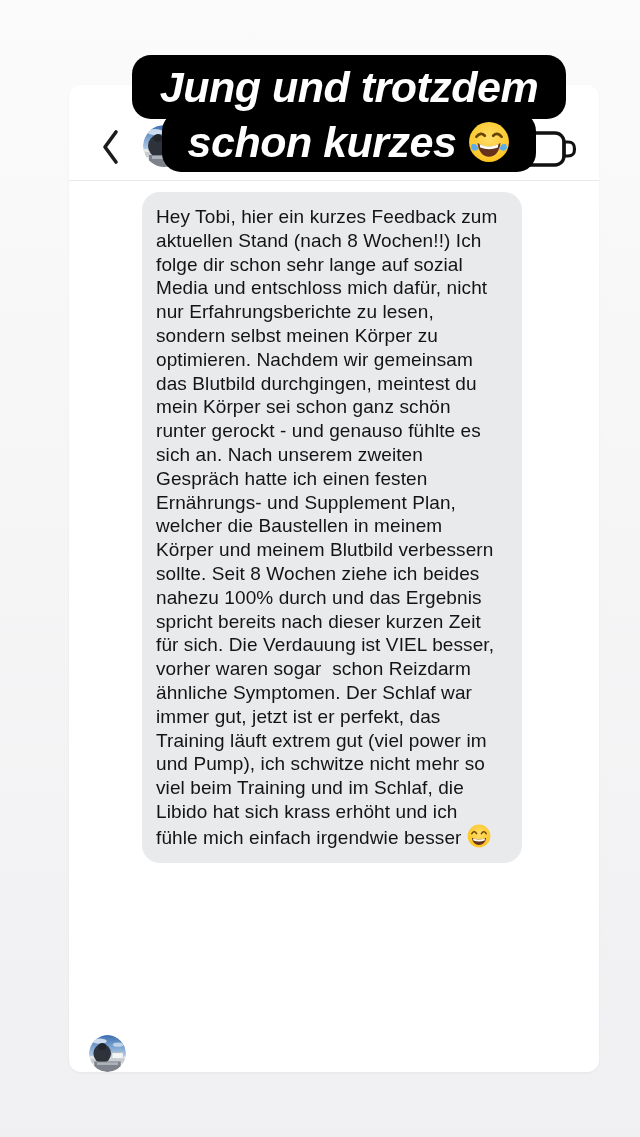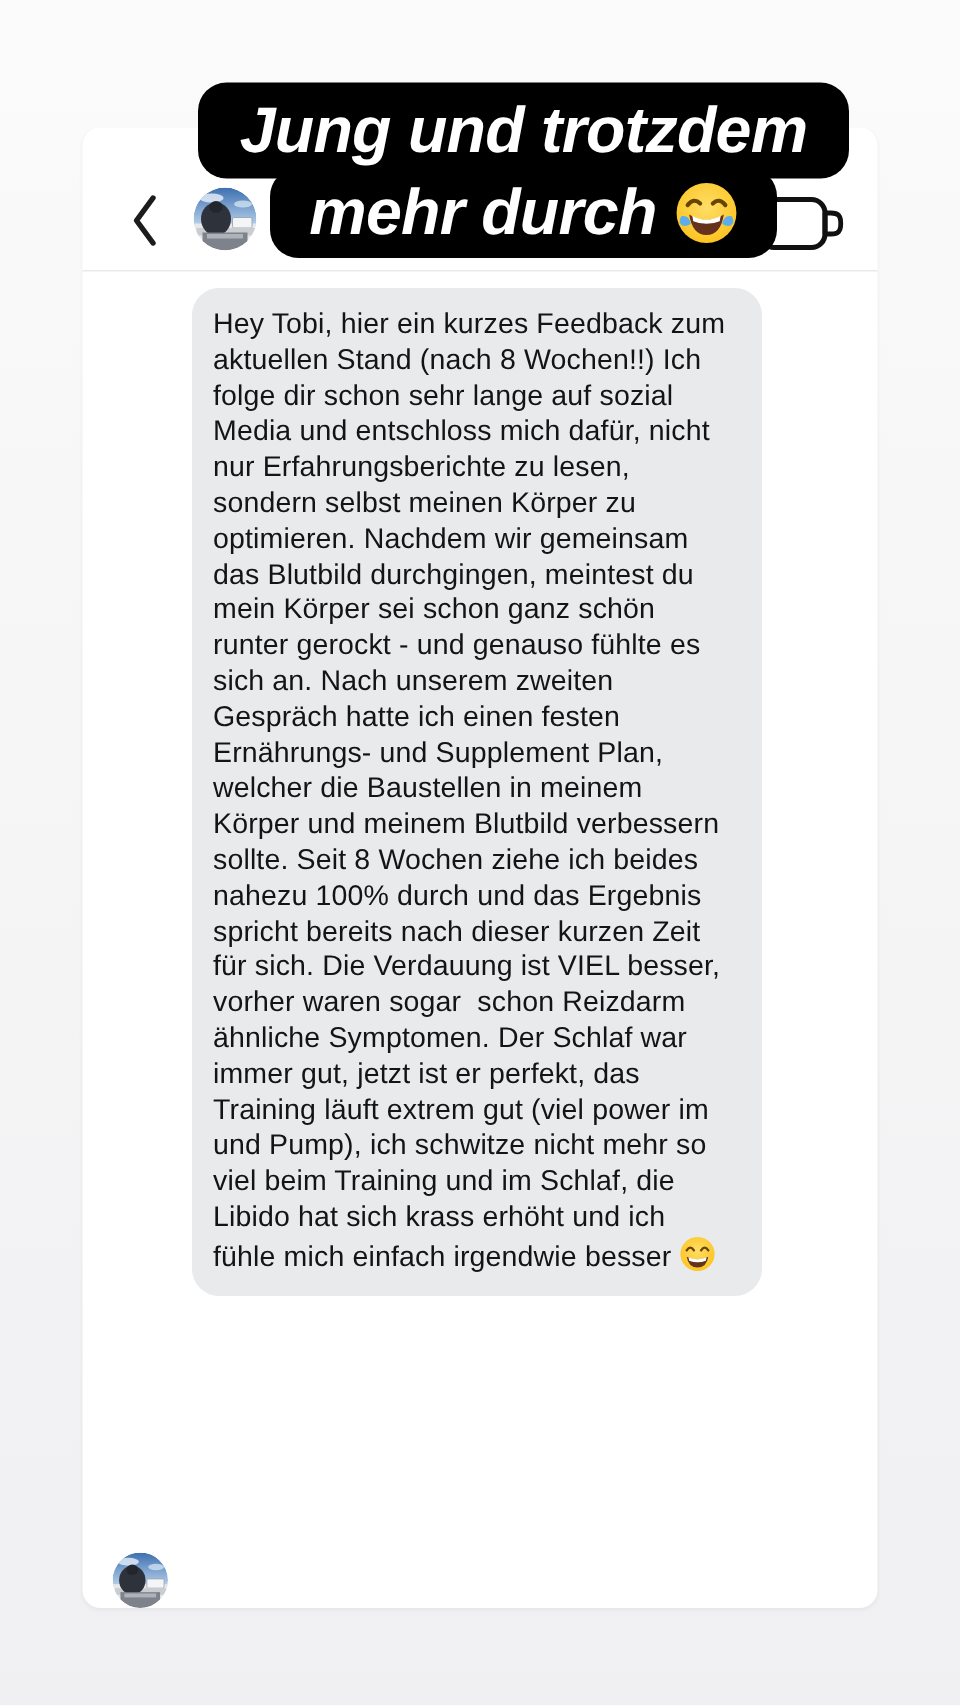--- a/index.html
+++ b/index.html
@@ -6,21 +6,21 @@
   html,body { width:640px; height:1137px; }
   body { font-family:"Liberation Sans", sans-serif; overflow:hidden; }
 
   .story {
     position:relative; width:640px; height:1137px;
     background:linear-gradient(180deg,#fcfbfc 0%, #f7f6f7 40%, #f0eff1 100%);
   }
 
   
   .chat-card {
-    position:absolute; left:55px; top:85px; width:530px; height:987px;
+    position:absolute; left:69px; top:85px; width:530px; height:987px;
     background:#ffffff; border-radius:12px;
     box-shadow:0 1px 3px rgba(0,0,0,0.05);
   }
   .chat-header { position:relative; width:100%; height:96px; border-bottom:1px solid #e9e9e9; }
   .back-btn { position:absolute; left:32px; top:44px; width:18px; height:36px; }
   .hdr-avatar { position:absolute; left:74px; top:40px; width:42px; height:42px; border-radius:50%; overflow:hidden; }
   .video-btn { position:absolute; left:450px; top:45px; width:58px; height:38px; }
 
   .messages { padding:11px 0 0 73px; }
   .bubble {
@@ -180,20 +180,20 @@
           <use href="#avatar-photo"></use>
         </svg>
     </div>
   </div>
 
   <div class="banner">
     <div class="banner-line l1">
       <span>Jung und trotzdem</span>
     </div>
     <div class="banner-line l2">
-      <span>mehr durch</span>
+      <span>schon kurzes</span>
       <svg class="banner-emoji">
           <use href="#joy-emoji"></use>
         </svg>
     </div>
   </div>
 
 </div>
 
 </body></html>

